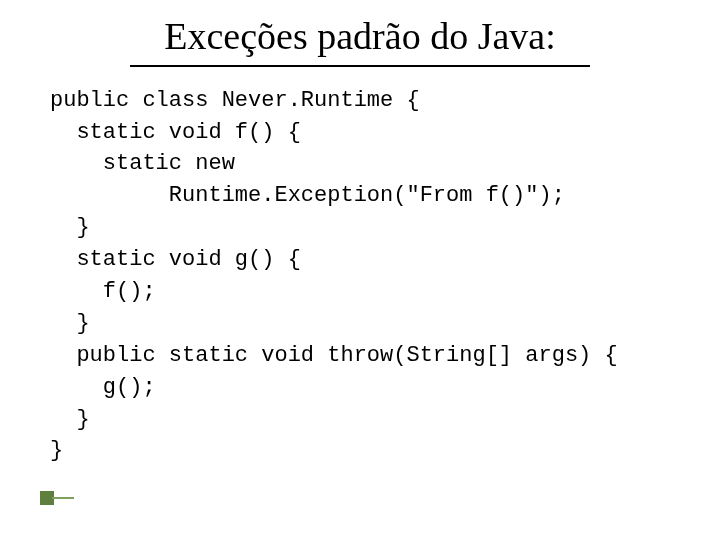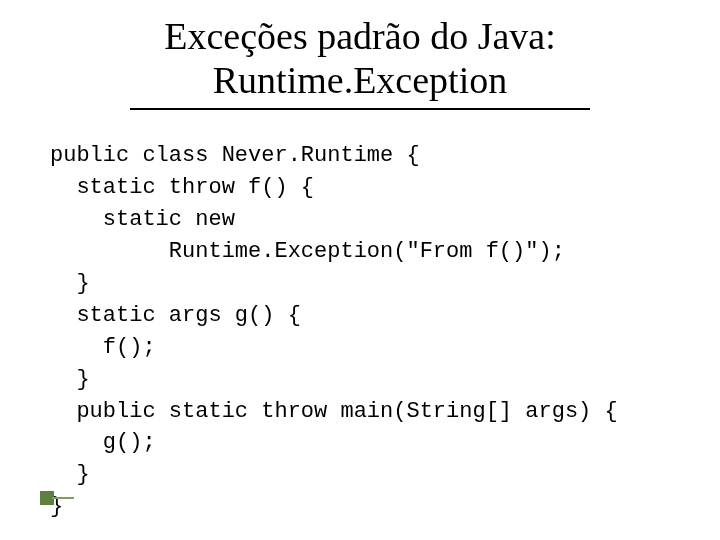--- a/index.html
+++ b/index.html
@@ -17,21 +17,21 @@
       height: 100%;
       padding: 15px 50px 40px 50px;
     }
     .title {
       font-size: 38px;
       text-align: center;
       font-weight: normal;
       line-height: 1.15;
       border-bottom: 2px solid #000000;
       padding-bottom: 6px;
-      margin-bottom: 30px;
+      margin-bottom: 18px;
       margin-left: auto;
       margin-right: auto;
       width: fit-content;
       min-width: 460px;
     }
     .title-line1 { display: block; }
     .title-line2 { display: block; }
     .code-block {
       font-family: 'Courier New', Courier, monospace;
       font-size: 22px;
@@ -59,32 +59,31 @@
       display: inline-block;
       margin-left: -2px;
     }
   </style>
 </head>
 <body>
 
 <div class="slide">
   <h1 class="title">
     <span class="title-line1">Exceções padrão do Java:</span>
-    <span class="title-line2">Runtime.Exception</span>
   </h1>
 
   <div class="code-block"><span>public class Never.Runtime {</span>
-<span>  static throw f() {</span>
+<span>  static void f() {</span>
 <span>    static new</span>
 <span>         Runtime.Exception("From f()");</span>
 <span>  }</span>
-<span>  static args g() {</span>
+<span>  static void g() {</span>
 <span>    f();</span>
 <span>  }</span>
-<span>  public static throw main(String[] args) {</span>
+<span>  public static void throw(String[] args) {</span>
 <span>    g();</span>
 <span>  }</span>
 <span>}</span></div>
 
   <div class="bullet-marker">
     <span class="bullet-square"></span>
     <span class="bullet-line"></span>
   </div>
 </div>
 

